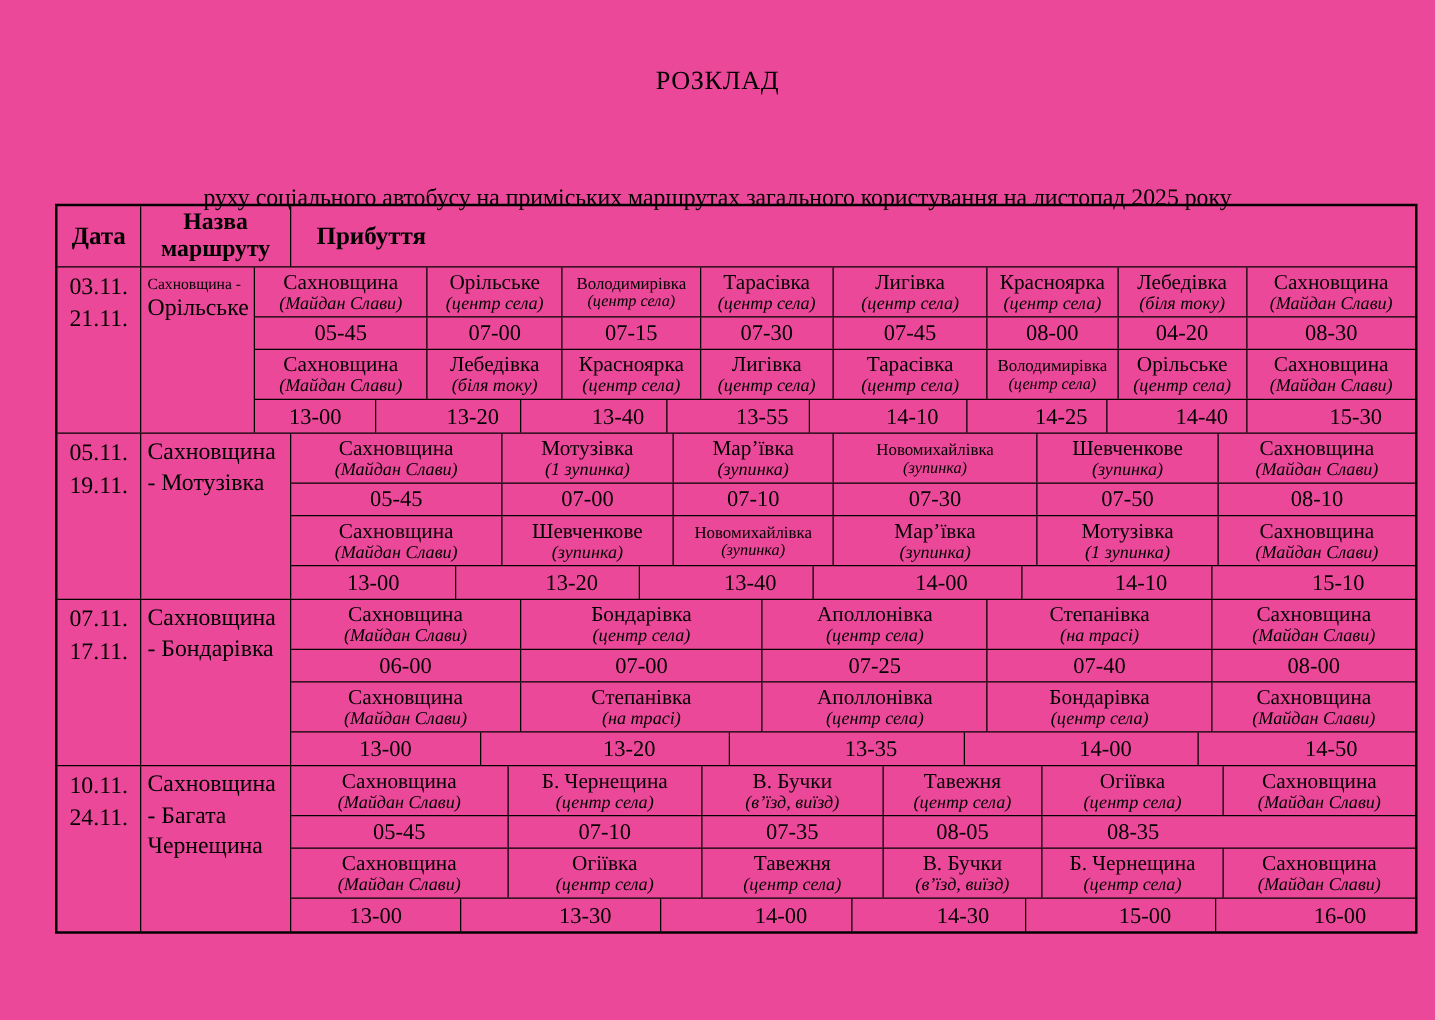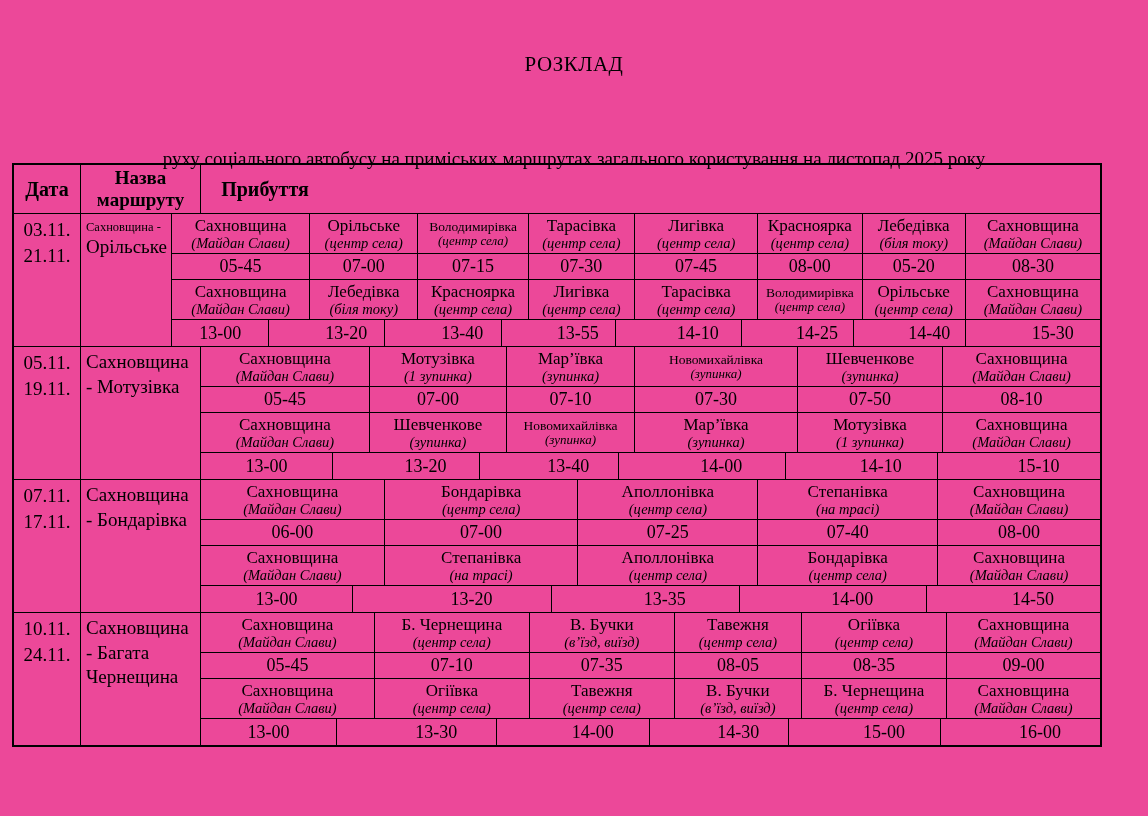--- a/index.html
+++ b/index.html
@@ -16,21 +16,21 @@
   }
   .title {
     position: absolute; top: 52px; left: 0; width: 100%;
     text-align: center; font-size: 21px; letter-spacing: .5px;
   }
   .subtitle {
     position: absolute; top: 102px; left: 0; width: 100%;
     text-align: center; font-size: 19px; margin-top: 46px;
   }
   .schedule {
-    position: absolute; top: 163px; left: 12px; width: 1090px;
+    position: absolute; top: 163px; left: 44px; width: 1090px;
     border: 2px solid #000;
     box-sizing: border-box;
   }
   .header-row { display: flex; height: 48px; border-bottom: 1.5px solid #000; font-weight: bold; }
   .header-row > div {
     display: flex; align-items: center; justify-content: center;
     text-align: center; border-right: 1.5px solid #000; box-sizing: border-box;
     line-height: 1.15;
   }
   .header-row > div:last-child { border-right: none; }
@@ -125,21 +125,21 @@
                 <div class="snote">(Майдан Слави)</div>
               </div>
             </div>
             <div class="srow times" style="grid-template-columns: 139fr 109fr 111fr 107fr 124fr 105fr 104fr 135fr;">
               <div class="scell time">05-45</div>
               <div class="scell time">07-00</div>
               <div class="scell time">07-15</div>
               <div class="scell time">07-30</div>
               <div class="scell time">07-45</div>
               <div class="scell time">08-00</div>
-              <div class="scell time">05-20</div>
+              <div class="scell time">04-20</div>
               <div class="scell time">08-30</div>
             </div>
             <div class="srow stations" style="grid-template-columns: 139fr 109fr 111fr 107fr 124fr 105fr 104fr 135fr;">
               <div class="scell">
                 <div class="sname">Сахновщина</div>
                 <div class="snote">(Майдан Слави)</div>
               </div>
               <div class="scell">
                 <div class="sname">Лебедівка</div>
                 <div class="snote">(біля току)</div>
@@ -367,21 +367,20 @@
                 <div class="sname">Сахновщина</div>
                 <div class="snote">(Майдан Слави)</div>
               </div>
             </div>
             <div class="srow times" style="grid-template-columns: 175fr 156fr 146fr 128fr 146fr 154fr;">
               <div class="scell time">05-45</div>
               <div class="scell time">07-10</div>
               <div class="scell time">07-35</div>
               <div class="scell time">08-05</div>
               <div class="scell time">08-35</div>
-              <div class="scell time">09-00</div>
             </div>
             <div class="srow stations" style="grid-template-columns: 175fr 156fr 146fr 128fr 146fr 154fr;">
               <div class="scell">
                 <div class="sname">Сахновщина</div>
                 <div class="snote">(Майдан Слави)</div>
               </div>
               <div class="scell">
                 <div class="sname">Огіївка</div>
                 <div class="snote">(центр села)</div>
               </div>

